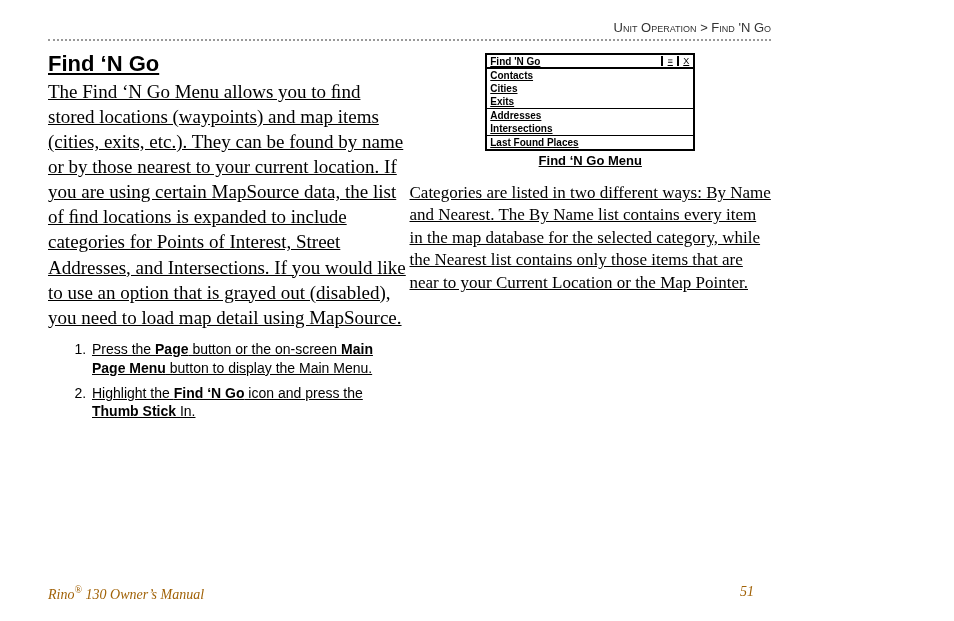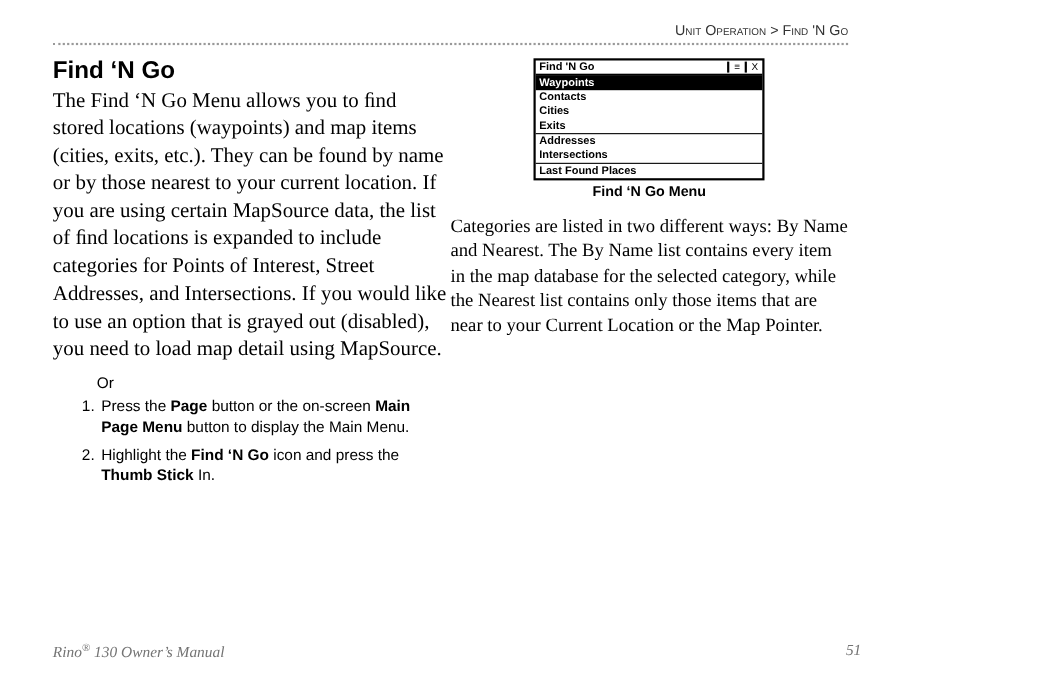--- a/index.html
+++ b/index.html
@@ -24,20 +24,21 @@
     color: #333;
     padding-bottom: 4px;
   }
   .top-rule {
     border: none;
     border-top: 2px dotted #999;
     margin: 0 0 6px 0;
   }
   .columns {
     display: flex;
+    text-decoration: underline;
   }
   .col {
     flex: 1 1 0;
     min-width: 0;
   }
   h1.section-title {
     font-family: Arial, Helvetica, sans-serif;
     font-weight: bold;
     font-size: 22px;
     margin: 4px 0 2px 0;
@@ -129,26 +130,26 @@
 
   .body-para {
     font-size: 17px;
     line-height: 1.32;
     margin: 14px 0 0 0;
   }
 
   .footer {
     position: absolute;
     left: 48px;
-    right: 36px;
+    right: 65px;
     bottom: 18px;
     display: flex;
     justify-content: space-between;
     font-style: italic;
-    color: #737373;
+    color: #a16207;
     font-size: 14px;
     text-align: center;
   }
   .footer .reg {
     font-style: normal;
     font-size: 10px;
     vertical-align: super;
   }
   b { font-weight: bold; }
 </style>
@@ -165,42 +166,40 @@
   <hr class="top-rule">
 
   <div class="columns">
 
     <div class="col">
       <h1 class="section-title">Find ‘N Go</h1>
       <p class="lead">The Find ‘N Go Menu allows you to ﬁnd stored locations (waypoints) and map items (cities, exits, etc.). They can be found by name or by those nearest to your current location. If you are using certain MapSource data, the list of ﬁnd locations is expanded to include categories for Points of Interest, Street Addresses, and Intersections. If you would like to use an option that is grayed out (disabled), you need to load map detail using MapSource.</p>
 
 
 
-      <div class="or-line">Or</div>
 
       <ol class="steps">
         <li>
           <span>Press the </span><b>Page</b><span> button or the on-screen </span><b>Main Page Menu</b><span> button to display the Main Menu.</span>
         </li>
         <li>
           <span>Highlight the </span><b>Find ‘N Go</b><span> icon and press the </span><b>Thumb Stick</b><span> In.</span>
         </li>
       </ol>
     </div>
 
     <div class="col">
 
       <div class="menu-figure">
         <div class="menu-box">
           <div class="menu-titlebar">
             <div class="menu-title">Find 'N Go</div>
             <div class="menu-btn">≡</div>
             <div class="menu-btn">X</div>
           </div>
-          <div class="menu-row selected">Waypoints</div>
           <div class="menu-row">Contacts</div>
           <div class="menu-row">Cities</div>
           <div class="menu-row">Exits</div>
           <div class="menu-sep"></div>
           <div class="menu-row">Addresses</div>
           <div class="menu-row">Intersections</div>
           <div class="menu-sep"></div>
           <div class="menu-row">Last Found Places</div>
         </div>
         <div class="menu-caption">Find ‘N Go Menu</div>

